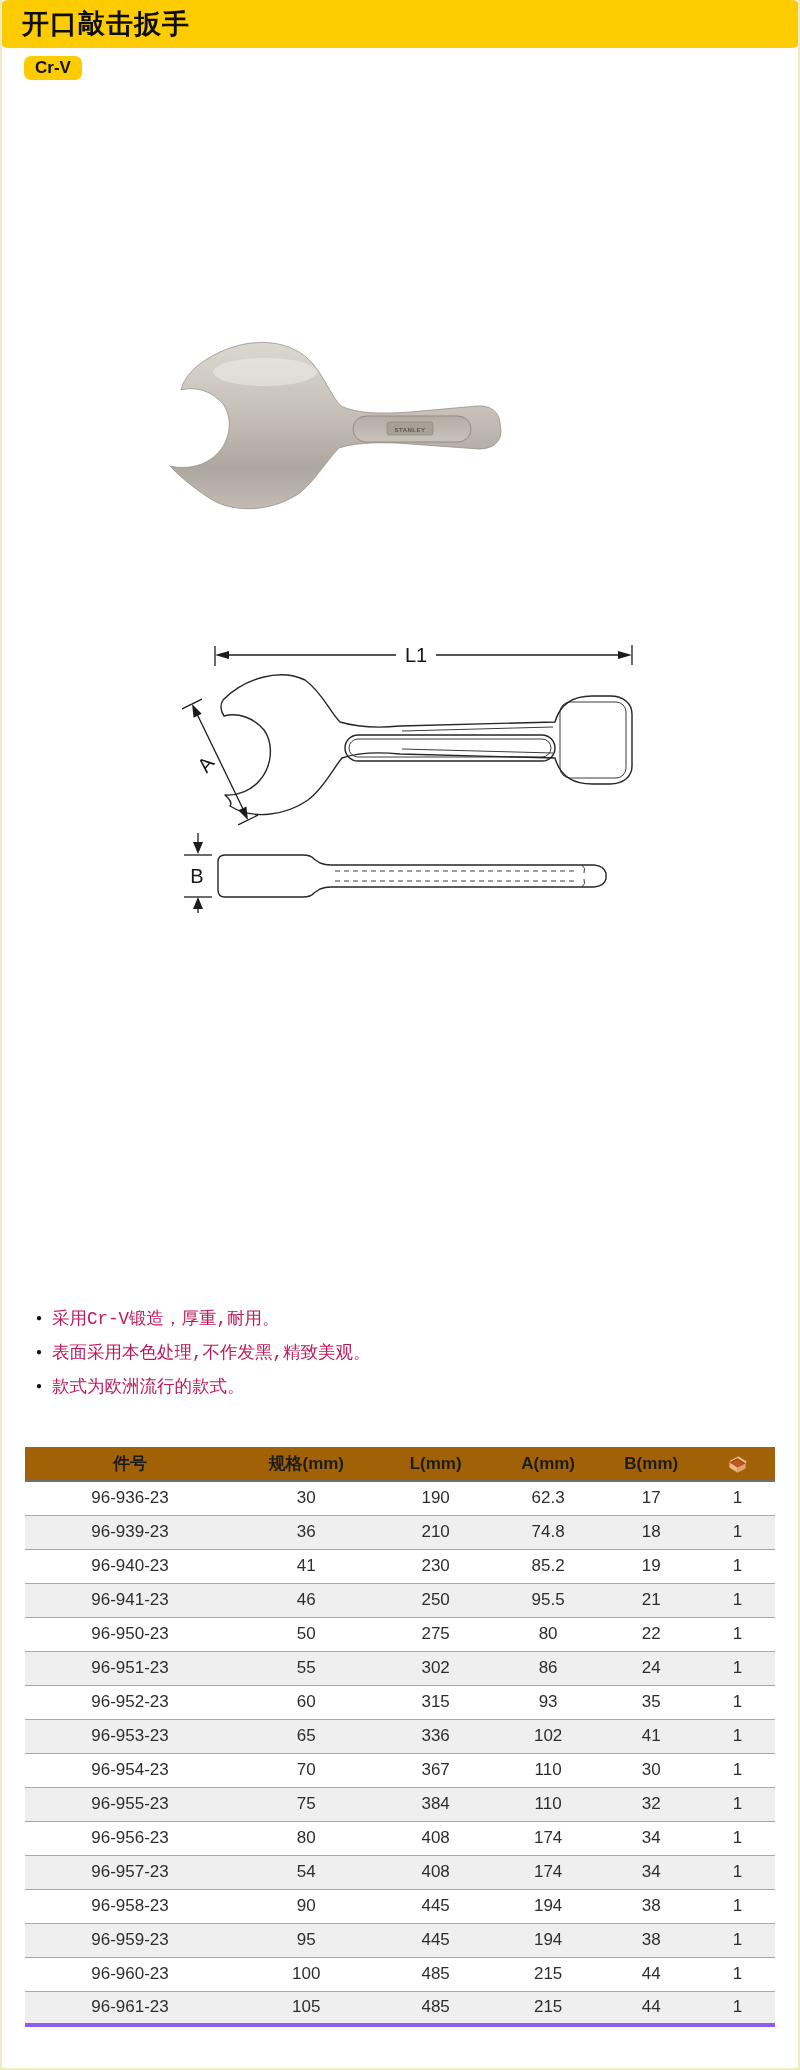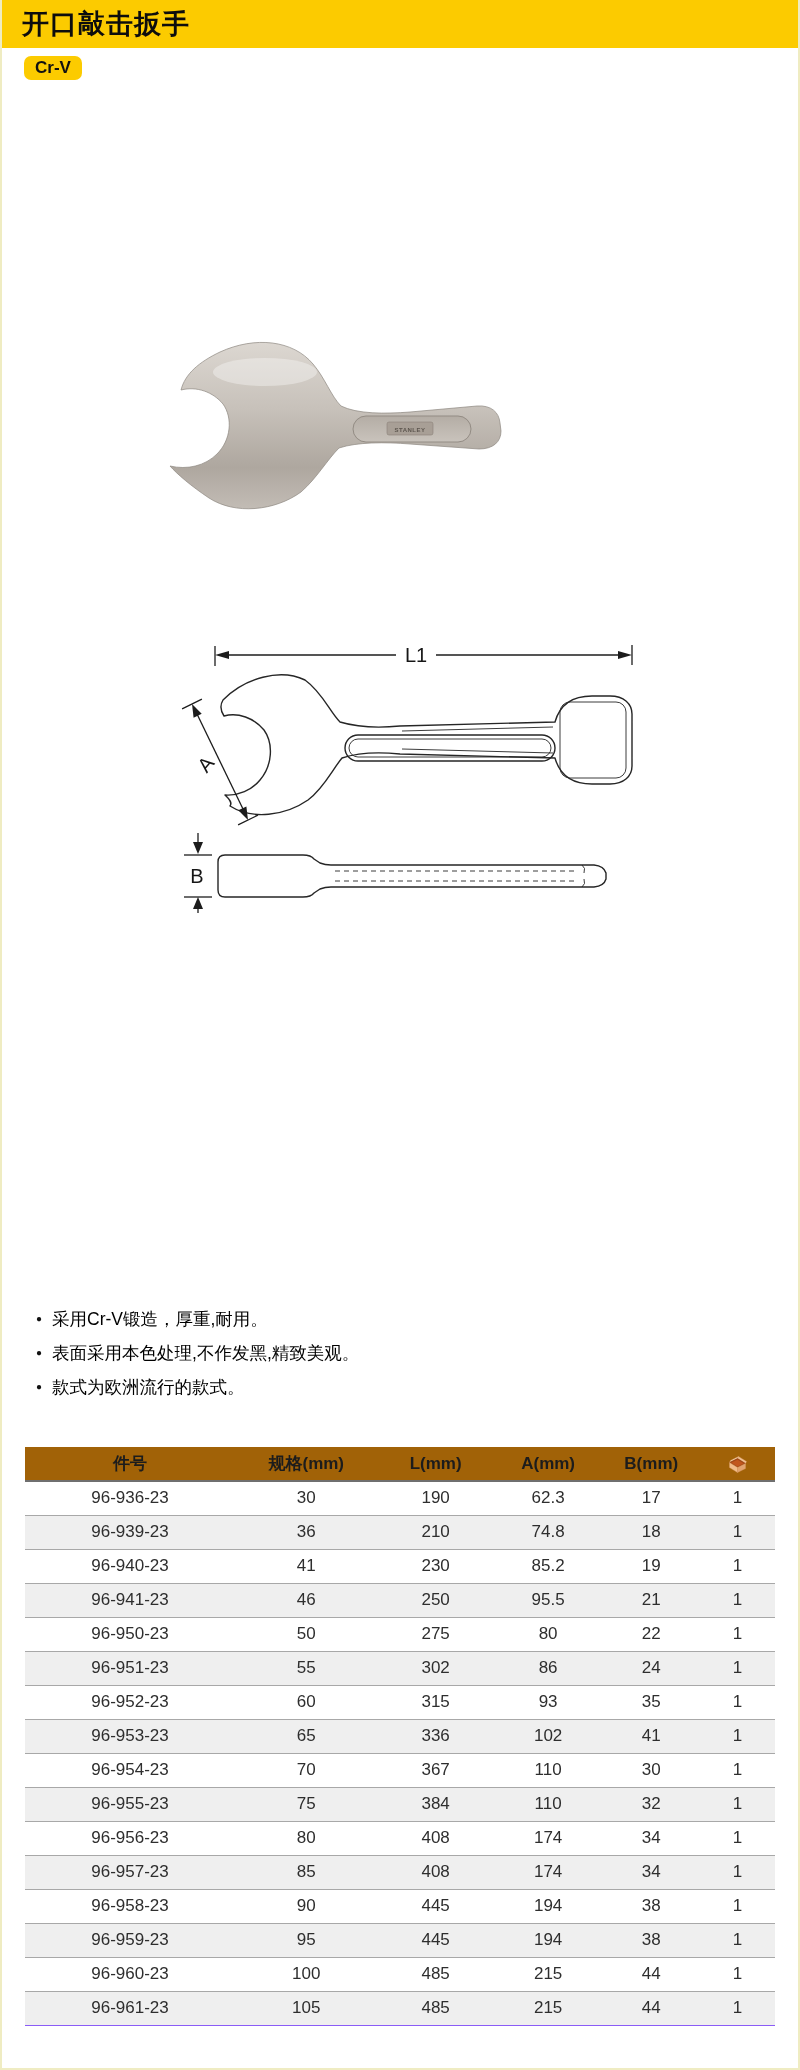--- a/index.html
+++ b/index.html
@@ -8,58 +8,58 @@
     width:800px; height:2070px; position:relative; overflow:hidden;
     font-family:"Liberation Sans","DejaVu Sans",sans-serif; color:#222;
   }
   .page-frame {
     position:absolute; inset:0; border:2px solid #efecc2; border-top:none;
     pointer-events:none; z-index:50;
   }
   
   .title-bar {
     position:absolute; left:0; top:0; width:800px; height:48px;
-    background:#fccb00; display:flex; align-items:center; padding-left:22px;
+    background:#fccb00; display:flex; align-items:center; padding-left:22px;border-radius:8px;
   }
   .title-bar h1 { font-size:27px; font-weight:800; color:#0d0d0d; letter-spacing:1px; }
   .crv-badge {
     position:absolute; left:24px; top:56px; background:#fccb00; color:#111;
     font-size:17px; font-weight:800; padding:2px 11px; border-radius:7px;
   }
   
   .photo-wrap   { position:absolute; left:125px; top:330px; width:385px; height:220px; }
   .topview-wrap { position:absolute; left:140px; top:638px; width:510px; height:205px;text-align:center; }
   .sideview-wrap{ position:absolute; left:180px; top:833px; width:440px; height:80px; }
   svg .line { fill:none; stroke:#262626; stroke-width:1.4; stroke-linejoin:round; stroke-linecap:round; }
   svg .thin { fill:none; stroke:#262626; stroke-width:0.9; }
   svg .dim  { stroke:#1c1c1c; stroke-width:1.3; fill:none; }
   svg .arrow{ fill:#1c1c1c; stroke:none; }
   svg text.dim-label { fill:#161616; font-size:20px; font-family:"Liberation Sans","DejaVu Sans",sans-serif; }
   
   .features { position:absolute; left:36px; top:1302px; list-style:none; }
   .features li {
-    font-size:17.5px; color:#000000; line-height:34px; white-space:nowrap;
+    font-size:17.5px; color:#be185d; line-height:34px; white-space:nowrap;font-family:Liberation Mono, monospace;
   }
   .features li::before {
     content:"●"; font-size:10px; vertical-align:3px; margin-right:10px; color:#111;
   }
   
   .spec-table {
     position:absolute; left:25px; top:1447px; width:750px;
     border-collapse:collapse; table-layout:fixed;
     font-size:17px; color:#2e2e2e; text-align:center;
   }
   .spec-table thead th {
     background:#a16207; font-weight:700; color:#1c1c1c; height:34px;
     border-bottom:2px solid #6f6f6f; vertical-align:middle;
   }
   .spec-table tbody td { height:34px; vertical-align:middle; border-top:1px solid #a8a8a8; }
   .spec-table tbody tr:first-child td { border-top:none; }
   .spec-table tbody tr:nth-child(even) td { background:#efefef; }
-  .spec-table tbody tr:last-child td { border-bottom:1px solid #8b5cf6;margin-top:20px; }
+  .spec-table tbody tr:last-child td { border-bottom:4px solid #8b5cf6;margin-top:20px; }
   .pkg-icon { display:inline-block; vertical-align:middle; }
 </style>
 </head>
 <body>
 
 <div class="page-frame"></div>
 
 <div class="title-bar">
   <h1>开口敲击扳手</h1>
 </div>
@@ -313,21 +313,21 @@
         <td>96-956-23</td>
         <td>80</td>
         <td>408</td>
         <td>174</td>
         <td>34</td>
         <td>1</td>
       </tr>
 
       <tr>
         <td>96-957-23</td>
-        <td>85</td>
+        <td>54</td>
         <td>408</td>
         <td>174</td>
         <td>34</td>
         <td>1</td>
       </tr>
 
       <tr>
         <td>96-958-23</td>
         <td>90</td>
         <td>445</td>

